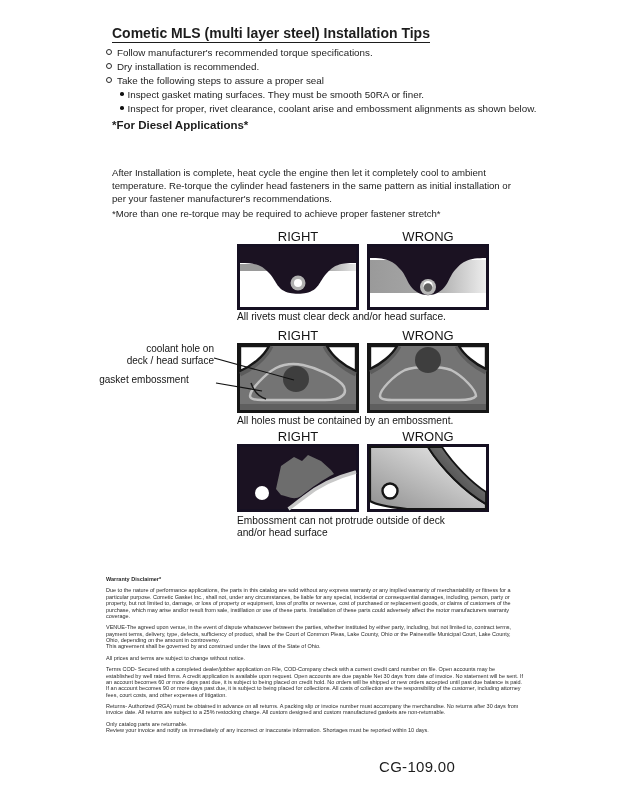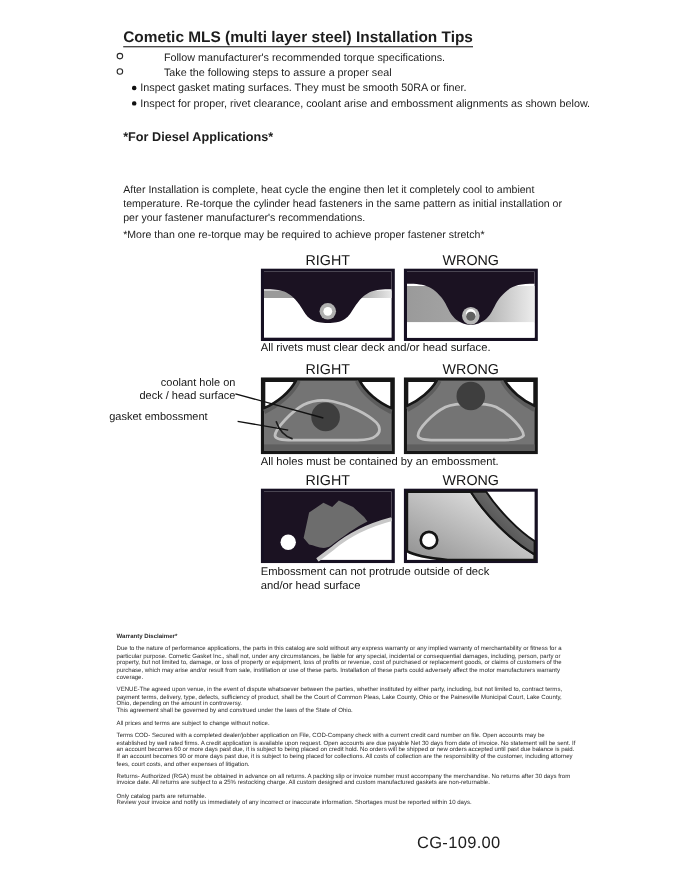--- a/index.html
+++ b/index.html
@@ -2,21 +2,21 @@
 <html><head>
 <meta charset="utf-8">
 <style>
   html,body{margin:0;padding:0;background:#ffffff;}
   .page{position:relative;width:618px;height:800px;background:#ffffff;overflow:hidden;
         font-family:"Liberation Sans", sans-serif;color:#1d1d1d;}
   .abs{position:absolute;}
   .doc-title{left:112px;top:25px;font-size:14px;font-weight:bold;letter-spacing:0;}
   .doc-title span{border-bottom:1.6px solid #1d1d1d;padding-bottom:1px;}
   .intro{left:106px;top:46px;width:460px;font-size:9.8px;line-height:14px;}
-  .bullet-row{display:flex;align-items:baseline;gap:32px;}
+  .bullet-row{display:flex;align-items:baseline;}
   .circ{display:inline-block;width:4px;height:4px;border:1px solid #2a2a2a;border-radius:50%;
         margin-right:5px;position:relative;top:-1px;flex:0 0 auto;}
   .sub-row{display:flex;align-items:center;padding-left:14px;}
   .dot{display:inline-block;width:3.5px;height:3.5px;background:#111;border-radius:50%;
        margin-right:4px;position:relative;top:-1px;flex:0 0 auto;}
   .diesel-head{left:112px;top:119px;font-size:11.5px;font-weight:bold;}
   .para{left:112px;width:402px;font-size:9.6px;line-height:13px;}
   .p1{top:136px;}
   .p2{top:166px;}
   .note{top:207px;}
@@ -39,20 +39,24 @@
     <span>Cometic MLS (multi layer steel) Installation Tips</span>
   </div>
 
   <div class="abs intro">
     <div class="bullet-row">
       <span class="circ"></span>
       <span>Follow manufacturer's recommended torque specifications.</span>
     </div>
     <div class="bullet-row">
       <span class="circ"></span>
+      <span>Dry installation is recommended.</span>
+    </div>
+    <div class="bullet-row">
+      <span class="circ"></span>
       <span>Take the following steps to assure a proper seal</span>
     </div>
     <div class="sub-row">
       <span class="dot"></span>
       <span>Inspect gasket mating surfaces.  They must be smooth 50RA or finer.</span>
     </div>
     <div class="sub-row">
       <span class="dot"></span>
       <span>Inspect for proper, rivet clearance, coolant arise and embossment alignments as shown below.</span>
     </div>

